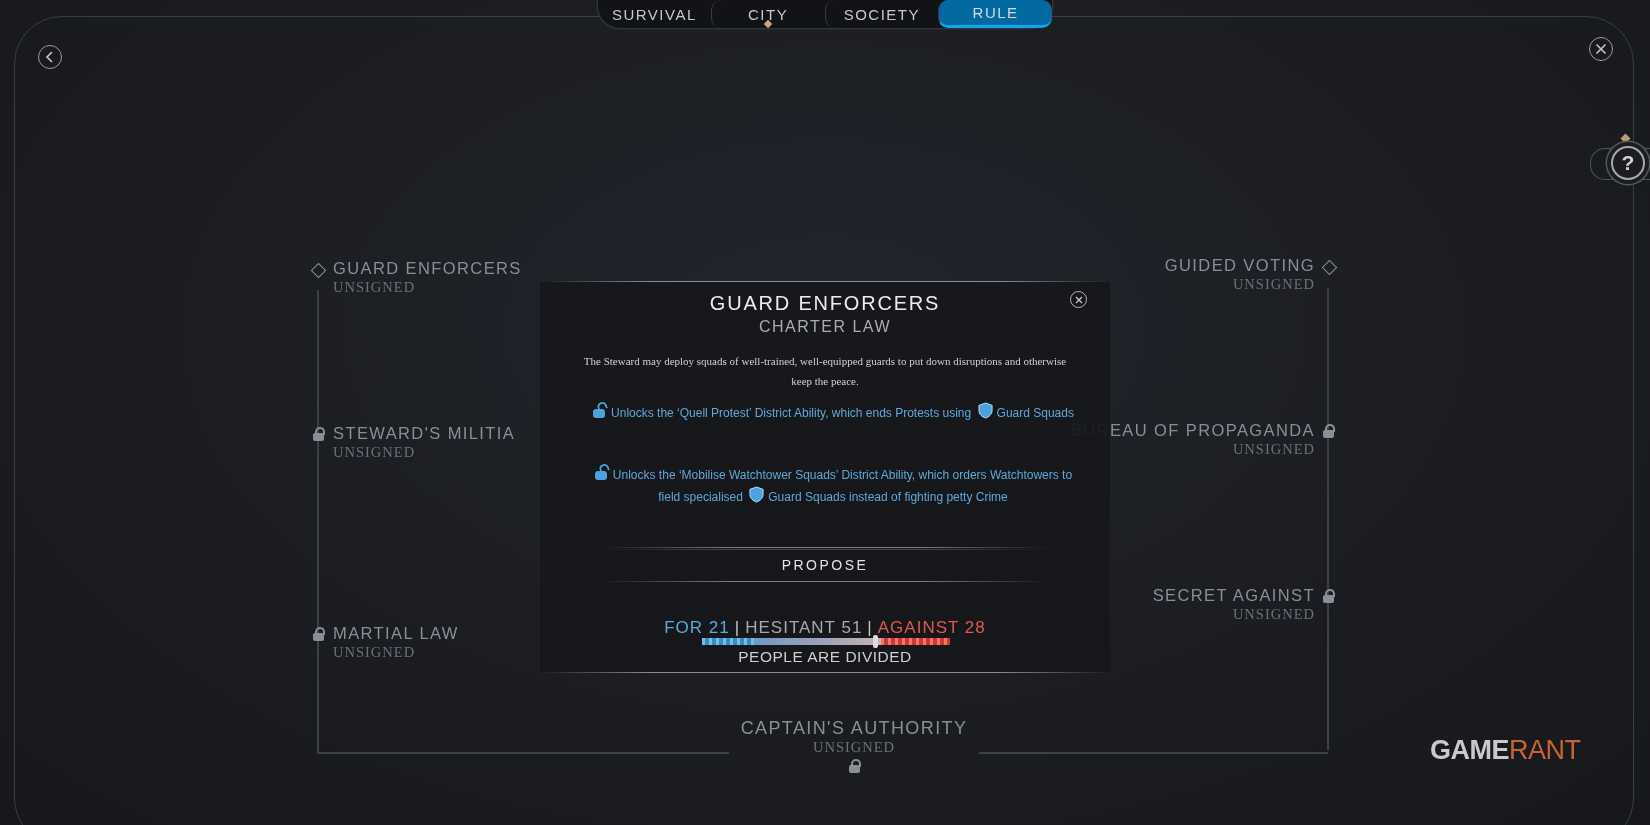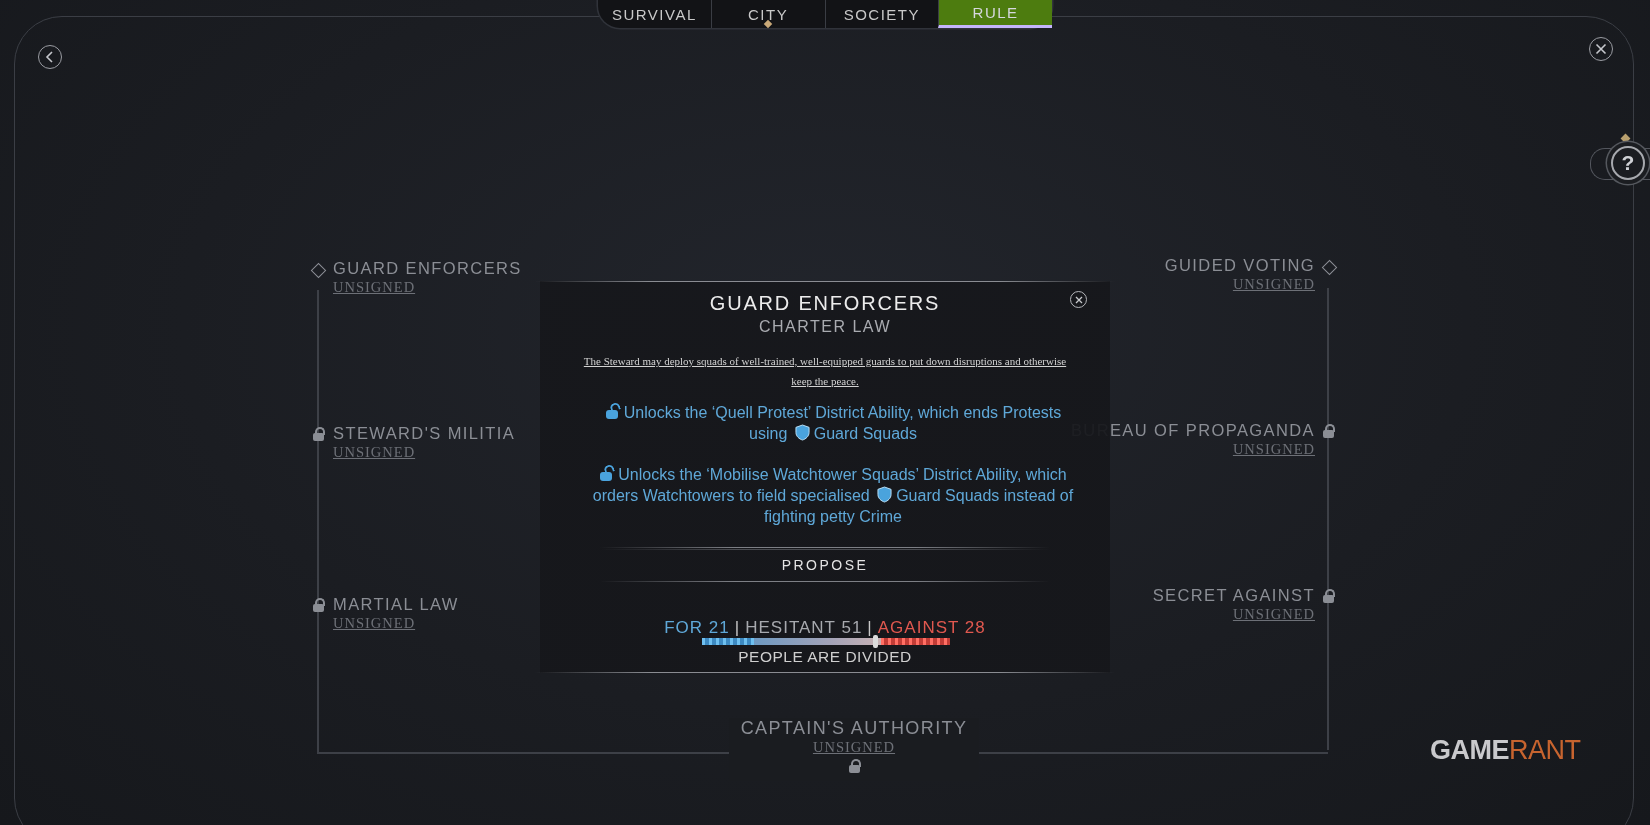--- a/index.html
+++ b/index.html
@@ -3,42 +3,42 @@
 <meta charset="utf-8">
 <style>
   html, body { margin:0; padding:0; }
   body {
     width:1650px; height:825px; overflow:hidden; position:relative;
     background: radial-gradient(ellipse at 50% 40%, #22252c 0%, #1b1d22 55%, #16181c 100%);
     font-family: "Liberation Sans", sans-serif;
     color:#d8d8d8;
   }
   .cond { font-family:"Liberation Sans Narrow","Liberation Sans", sans-serif; }
-  .serif { font-family:"Liberation Serif","DejaVu Serif", serif;text-decoration:underline; }
+  .serif { font-family:"Liberation Serif","DejaVu Serif", serif; }
 
   
   .frame {
     position:absolute; left:14px; top:16px; width:1620px; height:830px;
     border:1.5px solid #3b3e45; border-radius:48px; box-sizing:border-box;
   }
 
   
   .tabbar {
     position:absolute; left:598px; top:0; width:454px; height:28px;
     background:#121316; border-radius:0 0 22px 22px;
     display:flex; align-items:stretch;
     box-shadow: 0 0 0 1.5px #30333a;
   }
   .tab {
     flex:1; display:flex; align-items:center; justify-content:center;
     font-size:15px; letter-spacing:1.5px; color:#c9c9c9; position:relative;
     cursor:pointer;
   }
-  .tab + .tab { border-left:1px solid #3a3d44; }
-  .tab.active { background:#4d7c0f; color:#d6d8de; border-bottom:3px solid #c4b5fd; }
+  .tab + .tab { border-left:1px solid #3a3d44;border-radius:10px; }
+  .tab.active { background:#0369a1; color:#d6d8de; border-bottom:3px solid #0ea5e9; }
   .tab .notif {
     position:absolute; bottom:1px; left:50%; width:6px; height:6px; margin-left:-3px;
     background:#c9a978; transform:rotate(45deg);
   }
 
   
   .circle-btn {
     position:absolute; width:22px; height:22px; border:1.5px solid #9a9ca2; border-radius:50%;
     display:flex; align-items:center; justify-content:center; color:#c5c7cc; font-size:15px;
     cursor:pointer;
@@ -85,21 +85,21 @@
   }
   .modal::before { top:0; }
   .modal::after { bottom:0; }
   .modal-close {
     position:absolute; left:530px; top:10px; width:15px; height:15px; border:1.5px solid #b4b6ba; border-radius:50%;
     display:flex; align-items:center; justify-content:center; font-size:11px; color:#c8cacd; cursor:pointer;
   }
   .m-title { position:absolute; left:0; right:0; top:11px; text-align:center; font-size:20px; letter-spacing:1.8px; color:#ececec; }
   .m-sub { position:absolute; left:0; right:0; top:37px; text-align:center; font-size:16px; letter-spacing:1.5px; color:#a9abb0; }
   .m-desc { position:absolute; left:40px; right:40px; top:70px; text-align:center; font-size:11px; line-height:20px; color:#d2d2d2; }
-  .m-effect { position:absolute; left:46px; right:30px; text-align:center; font-size:16px; line-height:21px; color:#5fa8d8; }
+  .m-effect { position:absolute; left:46px; right:30px; text-align:center; font-size:12px; line-height:21px; color:#5fa8d8; }
   .m-effect.e1 { top:121px; }
   .m-effect.e2 { top:183px; }
   .unlock-ico { display:inline-block; position:relative; width:14px; height:16px; margin-right:5px; vertical-align:-1px; }
   .unlock-ico .sh { position:absolute; left:3px; top:0; width:6px; height:6px; border:2px solid #4aa3dd; border-bottom:none; border-radius:5px 5px 0 0; transform:translateX(2px) rotate(-20deg); }
   .unlock-ico .bd { position:absolute; left:1px; top:7px; width:12px; height:9px; background:#4aa3dd; border-radius:3px; }
   .shield-ico { display:inline-block; width:15px; height:17px; vertical-align:-2px; margin:0 4px 0 3px; }
 
   .propose-wrap { position:absolute; left:60px; right:60px; top:266px; height:36px; }
   .propose-line { position:absolute; left:0; right:0; height:1px; background:linear-gradient(90deg, rgba(120,120,125,0), #7d7f85 30%, #7d7f85 70%, rgba(120,120,125,0)); }
   .propose-btn {
@@ -170,21 +170,21 @@
   <div class="status serif">UNSIGNED</div>
 </div>
 <div class="law left cond" style="left:333px; top:423px;">
   <span class="ico lock">
       <span class="shackle"></span>
       <span class="body"></span>
     </span>
   <div class="name">STEWARD'S MILITIA</div>
   <div class="status serif">UNSIGNED</div>
 </div>
-<div class="law left cond" style="left:333px; top:594px;">
+<div class="law left cond" style="left:333px; top:623px;">
   <span class="ico lock">
       <span class="shackle"></span>
       <span class="body"></span>
     </span>
   <div class="name">MARTIAL LAW</div>
   <div class="status serif">UNSIGNED</div>
 </div>
 
 <div class="law right cond" style="right:335px; top:255px;">
   <span class="ico diamond-ico"></span>

